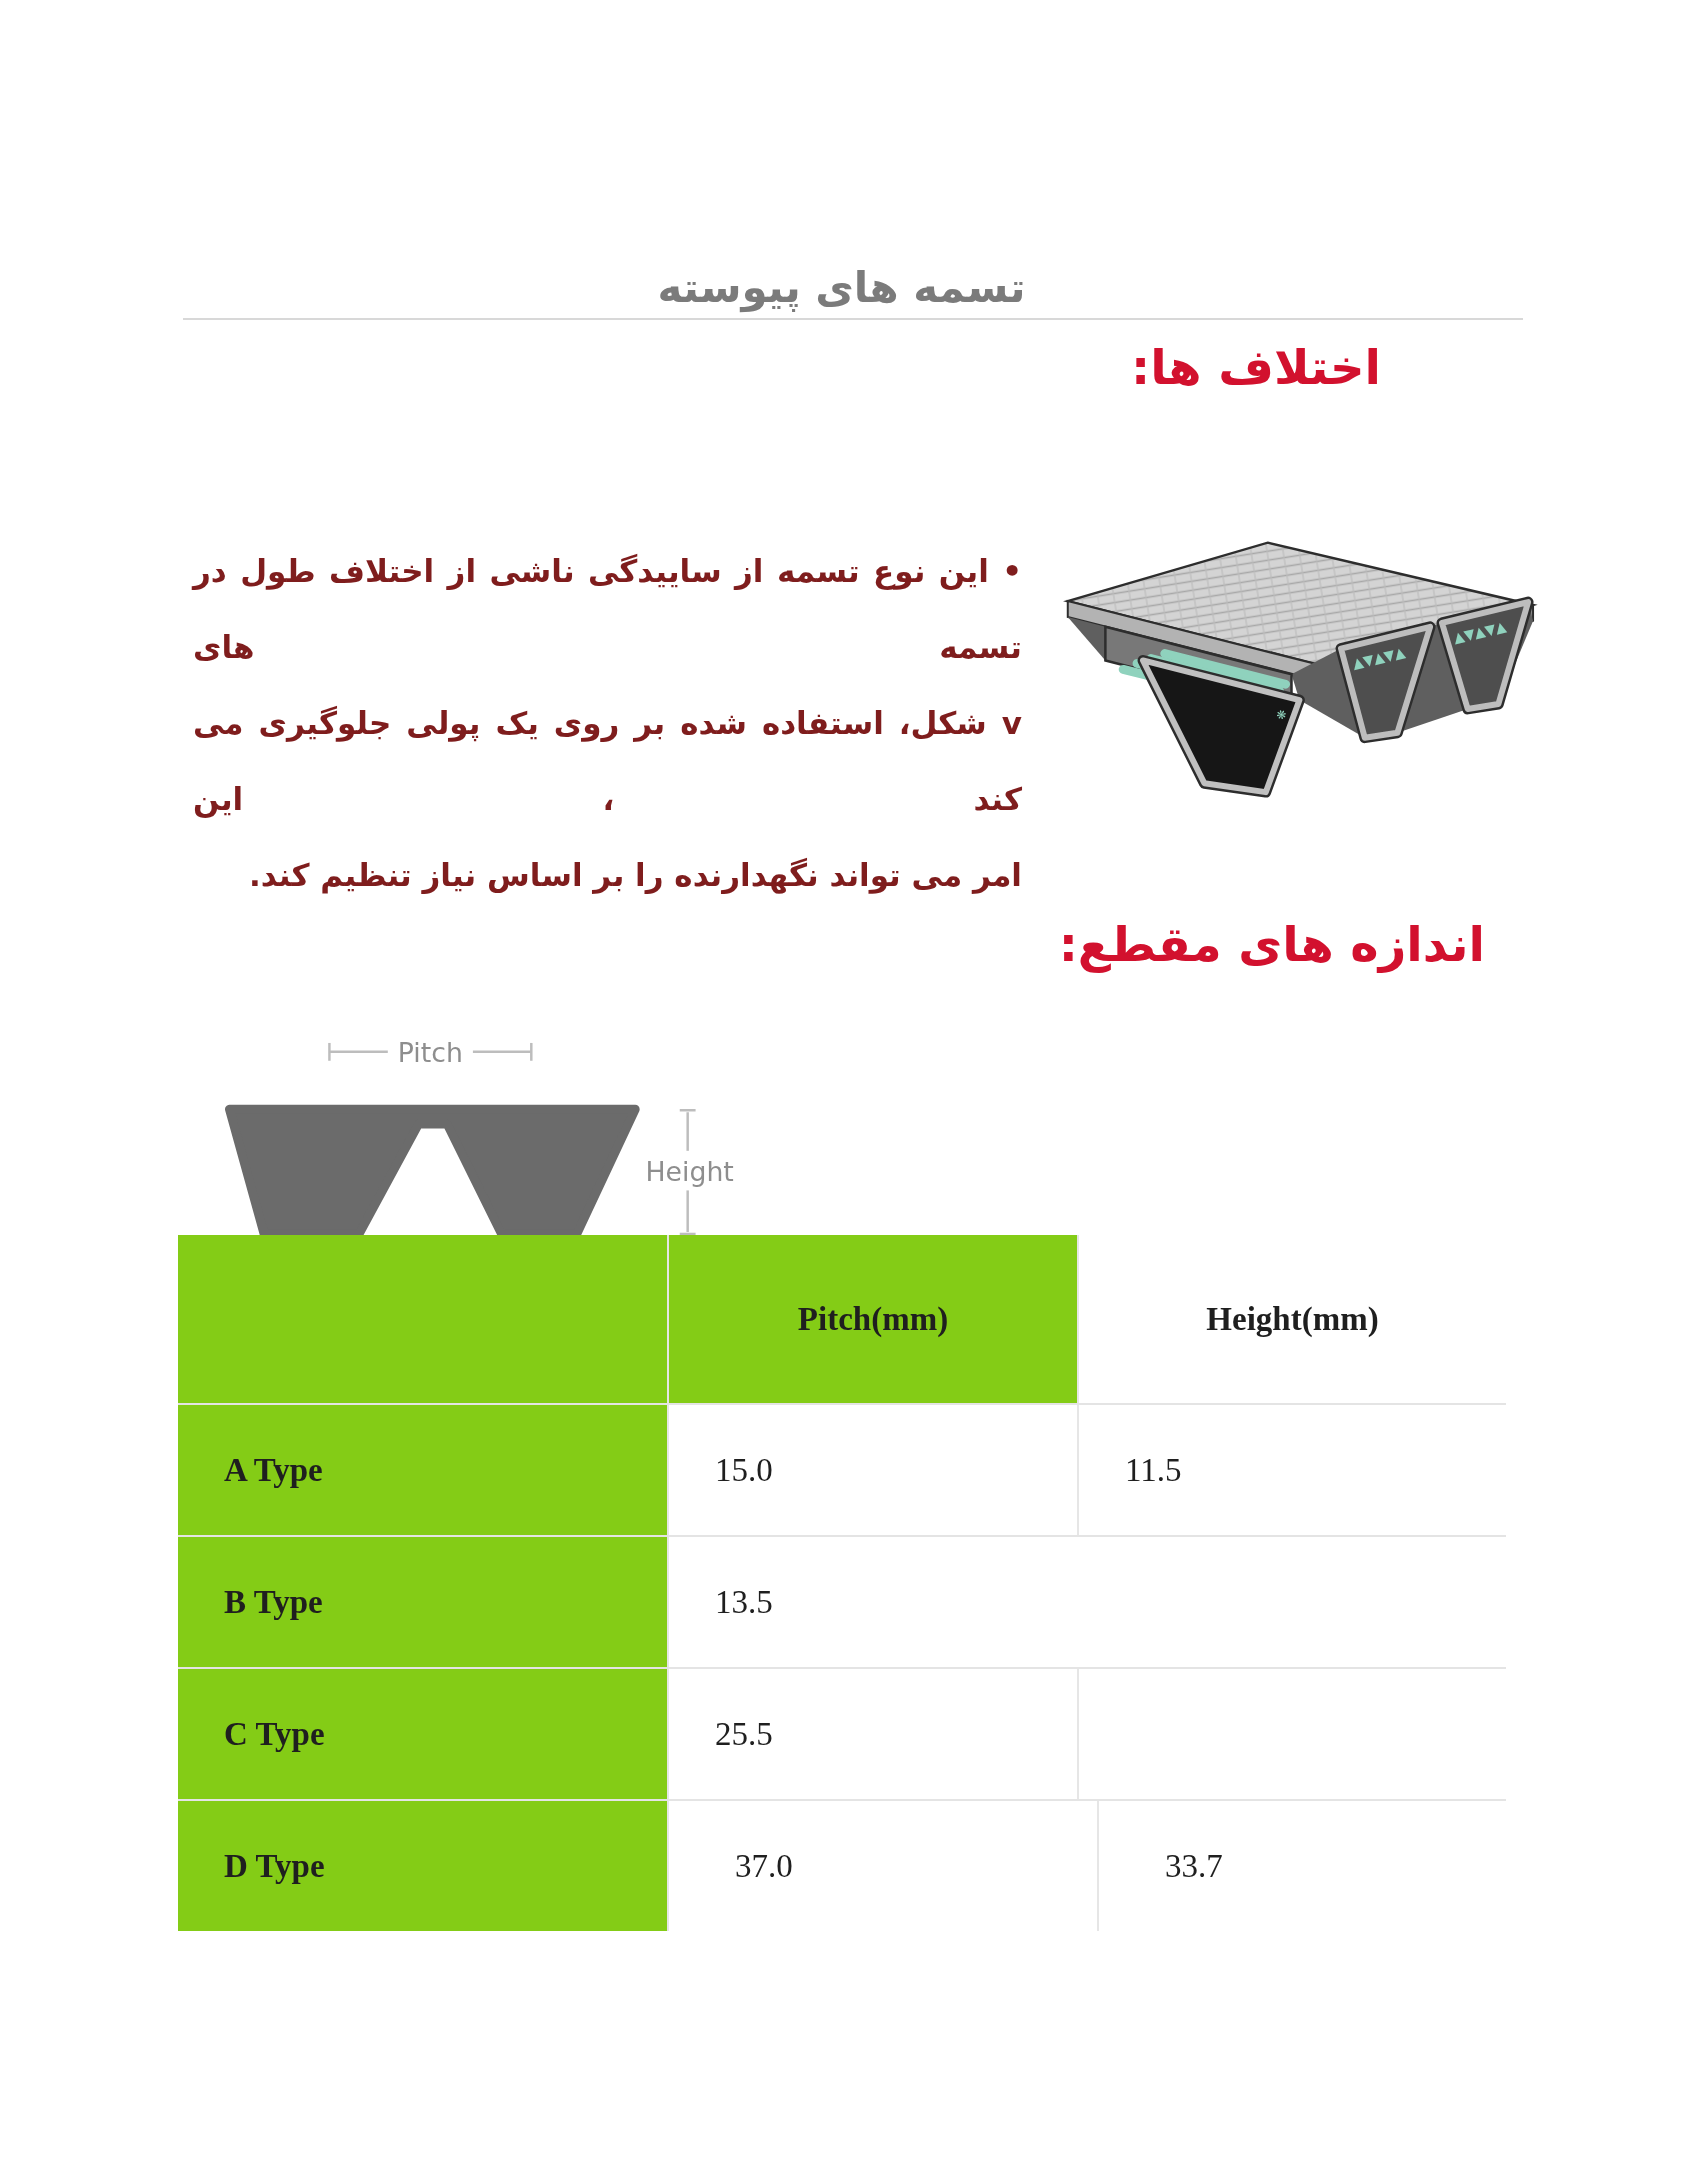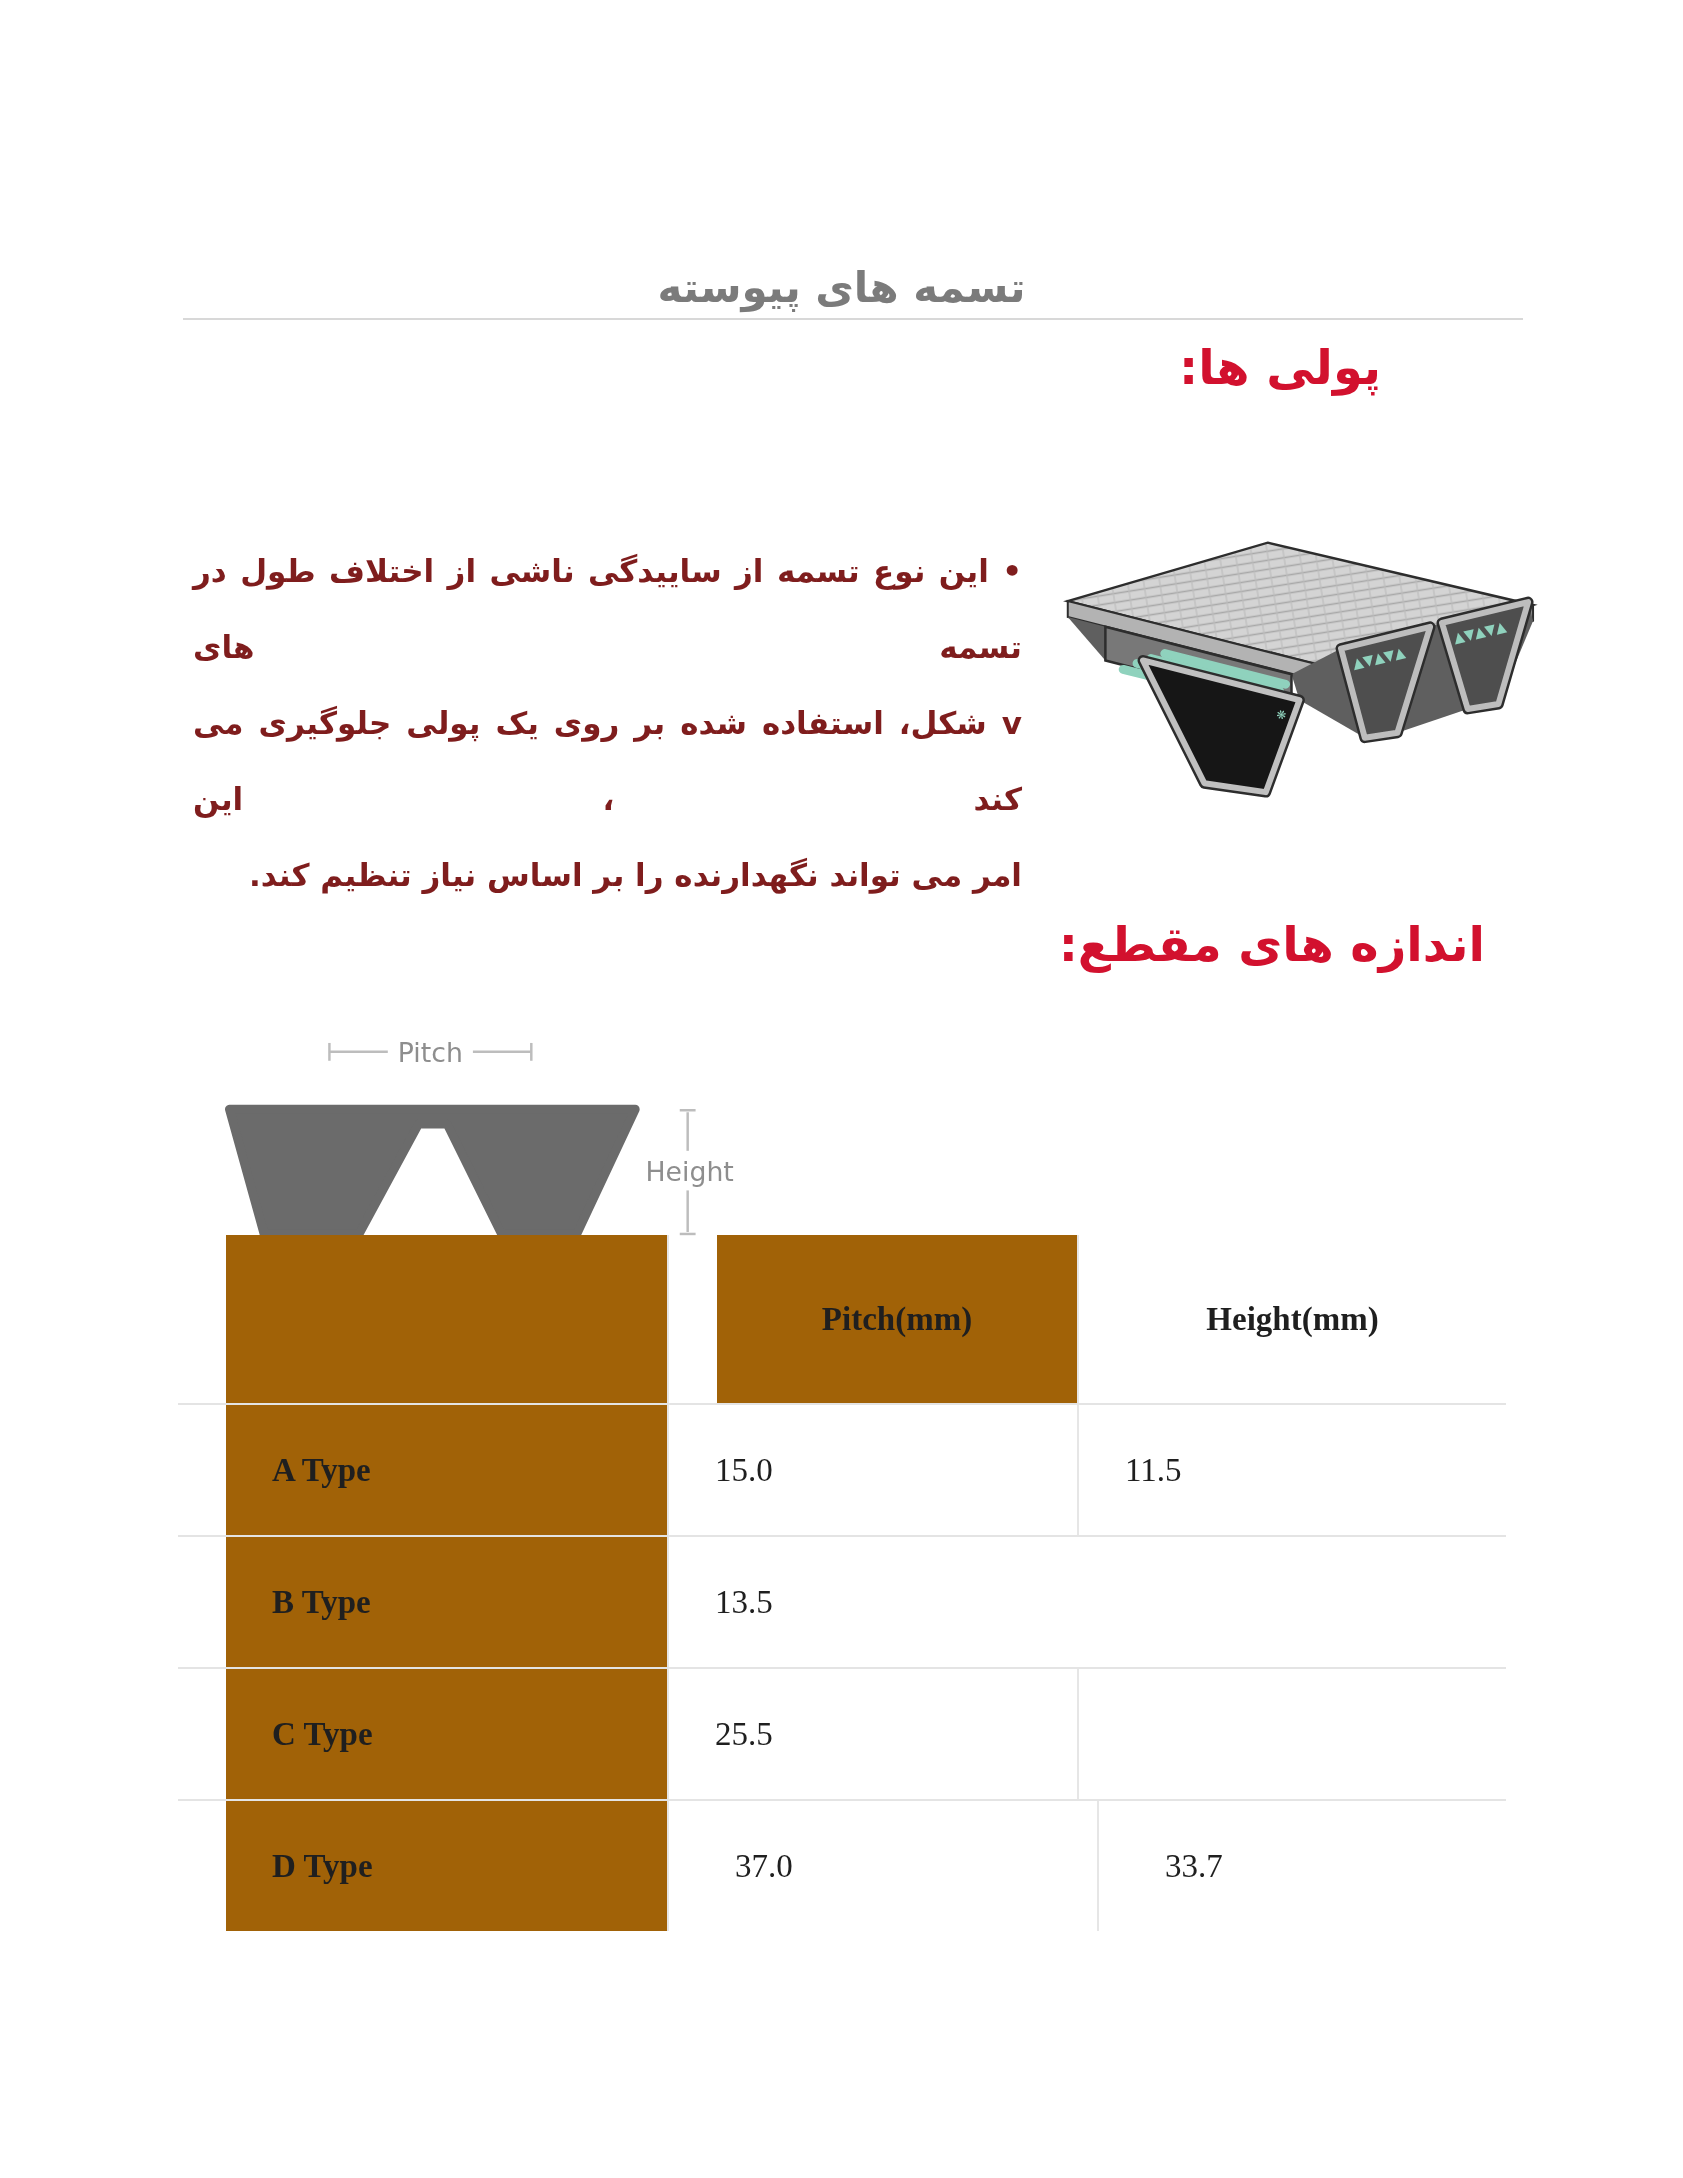--- a/index.html
+++ b/index.html
@@ -48,32 +48,32 @@
   .spec-table{
     position:absolute;left:178px;top:1235px;width:1328px;
     font-family:"Liberation Serif",serif;color:#1f1f1f;
   }
   .tr{display:grid;grid-template-columns:491px 410px 427px;border-bottom:2px solid #e4e4e4;}
   .tr.thead{height:168px;}
   .tr.data{height:130px;}
   .tr.data:last-child{border-bottom:none;gap:20px;}
   .td{display:flex;align-items:center;box-sizing:border-box;}
   .td.c1,.td.c2{border-right:2px solid #e6e6e6;}
-  .td.gray{background:#a16207;margin-left:48px;}
+  .td.gray{background:#84cc16;}
   .thead .td{justify-content:center;font-weight:bold;font-size:33px;}
   .data .td{justify-content:flex-start;padding-left:46px;font-size:33px;}
   .data .td.c1{font-weight:bold;}
 </style>
 </head>
 <body>
 
 <div class="page-title">تسمه های پیوسته</div>
 <div class="title-rule"></div>
 
-<div class="red-heading features-heading">پولی ها:</div>
+<div class="red-heading features-heading">اختلاف ها:</div>
 
 <div class="feature-text">
   <div class="pline">• این نوع تسمه از ساییدگی ناشی از اختلاف طول در تسمه های</div>
   <div class="pline">v شکل، استفاده شده بر روی یک پولی جلوگیری می کند ، این</div>
   <div class="pline last">امر می تواند نگهدارنده را بر اساس نیاز تنظیم کند.</div>
 </div>
 
 <svg class="belt-figure" viewBox="0 0 500 300" xmlns="http://www.w3.org/2000/svg">
   <defs>
     <pattern id="weave" width="16" height="9" patternUnits="userSpaceOnUse" patternTransform="rotate(-9)">

